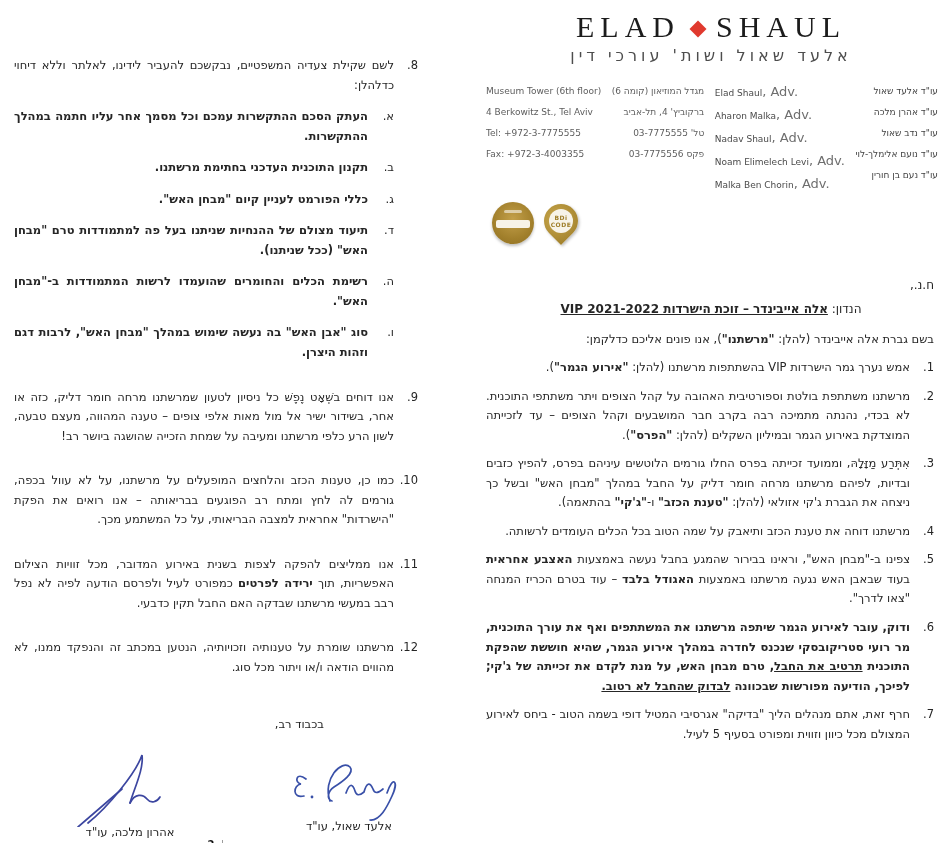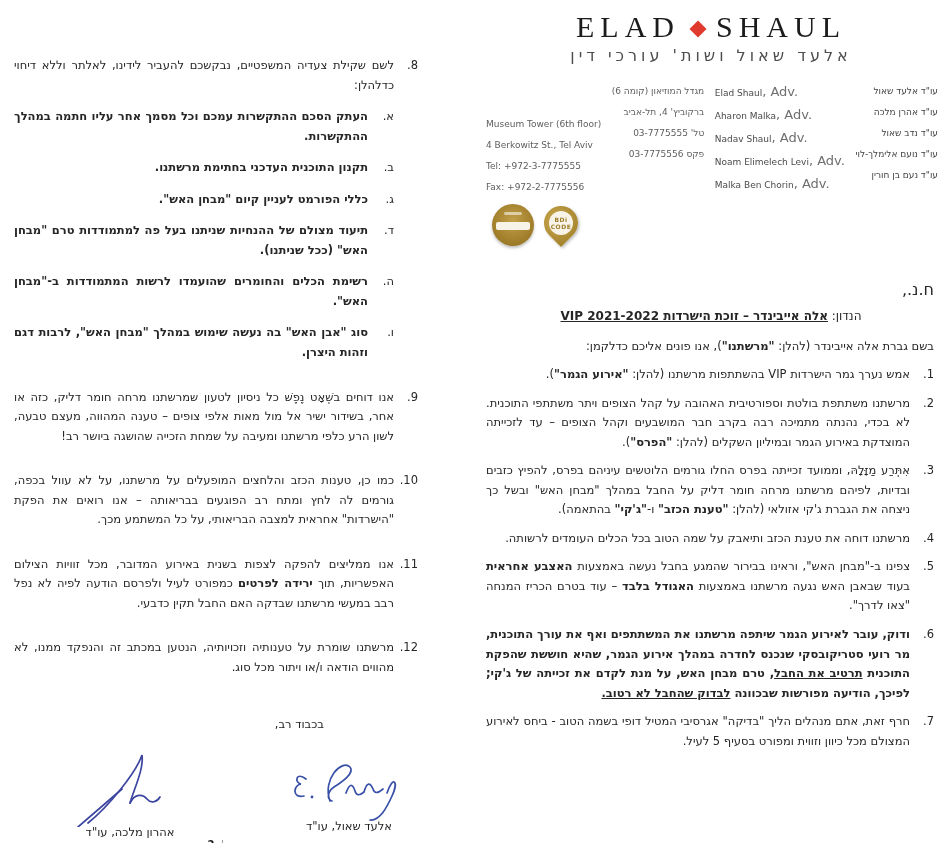--- a/index.html
+++ b/index.html
@@ -9,21 +9,21 @@
   .sheet { position:relative; width:474px; height:843px; background:#fff; display:flex; flex-direction:column; overflow:hidden; }
   .sheet .grow { flex:1 1 auto; }
 
   
   .brand { text-align:center; padding-top:10px; }
   .logo-en { font-family:"Liberation Serif", serif; font-size:30px; letter-spacing:6px; color:#1c1c1c; }
   .diamond { display:inline-block; width:12px; height:12px; background:#e0392e; transform:rotate(45deg); margin:0 12px 2px 12px; vertical-align:middle; }
   .logo-he { font-size:16px; letter-spacing:4px; color:#4d4d4d; margin-top:2px; }
 
   .lh-info { direction:ltr; display:flex; justify-content:space-between; padding:16px 10px 0 12px; font-size:9px; line-height:21px; }
-  .lh-col.en { color:#5d5d5d; text-align:left;margin-top:33px; }
+  .lh-col.en { color:#5d5d5d; text-align:left; }
   .lh-col.he { color:#5d5d5d; direction:rtl; text-align:right; }
   .lh-col.att-en { color:#4a4a4a; text-align:left; }
   .lh-col.att-he { color:#3f3f3f; direction:rtl; text-align:right; }
   .adv { font-size:13px; color:#6e6e6e; }
 
   .badges { display:flex; gap:10px; padding:6px 0 0 18px; height:56px; align-items:flex-start; }
   .badge-seal { width:42px; height:42px; border-radius:50%; background:radial-gradient(circle at 50% 40%, #c3a04a 0%, #a2802c 60%, #8d6e22 100%); position:relative; box-shadow:0 2px 3px rgba(0,0,0,.25); }
   .badge-seal::before { content:""; position:absolute; left:4px; right:4px; top:18px; height:8px; background:#f7f3e8; border-radius:2px; }
   .badge-seal::after { content:""; position:absolute; left:12px; right:12px; top:8px; height:3px; background:rgba(255,255,255,.55); border-radius:2px; }
   .badge-pin { width:34px; height:34px; background:radial-gradient(circle at 45% 35%, #c9a84e, #9e7d28); border-radius:50% 50% 50% 0; transform:rotate(-45deg); margin-top:2px; position:relative; box-shadow:0 2px 3px rgba(0,0,0,.25); }
@@ -32,21 +32,21 @@
 
   
   .addr { display:flex; direction:rtl; padding:10px 14px 0 10px; font-size:11.5px; line-height:23px; }
   .addr .to { flex:1 1 auto; text-align:right; }
   .addr .meta { width:205px; text-align:left; direction:rtl; }
   .addr .meta .row { display:block; text-align:right; }
   .addr .meta .date-row { padding-left:6px; text-align:left; padding-right:0; font-weight:bold; text-align:right; margin-left:38px; }
   .u { text-decoration:underline; }
   .b { font-weight:bold; }
 
-  .ps { direction:rtl; text-align:right; padding:16px 14px 0 0; font-size:16px; }
+  .ps { direction:rtl; text-align:right; padding:16px 14px 0 0; font-size:12px; }
   .subject { direction:rtl; text-align:center; font-size:12px; padding:10px 0 2px 0; }
   .subject .title { font-weight:bold; text-decoration:underline; }
   .opening { direction:rtl; text-align:right; font-size:11.5px; padding:14px 14px 0 10px; }
 
   
   .items { direction:rtl; padding:12px 14px 0 12px; font-size:11.5px; }
   .item { display:flex; margin-bottom:9px; }
   .item .num { width:24px; flex:0 0 24px; text-align:right; line-height:1.7; }
   .item .itext { flex:1 1 auto; text-align:justify; line-height:1.7; }
   .page2 .items { padding:56px 56px 0 14px; }
@@ -199,21 +199,21 @@
         </div>
         <div class="logo-he">אלעד שאול ושות' עורכי דין</div>
       </header>
 
       <div class="lh-info">
         <div class="lh-col en">
 
         <div>Museum Tower (6th floor)</div>
             <div>4 Berkowitz St., Tel Aviv</div>
             <div>Tel:  +972-3-7775555</div>
-            <div>Fax: +972-2-7775556</div>
+            <div>Fax: +972-3-4003355</div>
           </div>
         <div class="lh-col he">
 
         <div>מגדל המוזיאון (קומה 6)</div>
             <div>ברקוביץ' 4, תל-אביב</div>
             <div>טל'   03-7775555</div>
             <div>פקס 03-7775556</div>
           </div>
         <div class="lh-col att-en">
 

